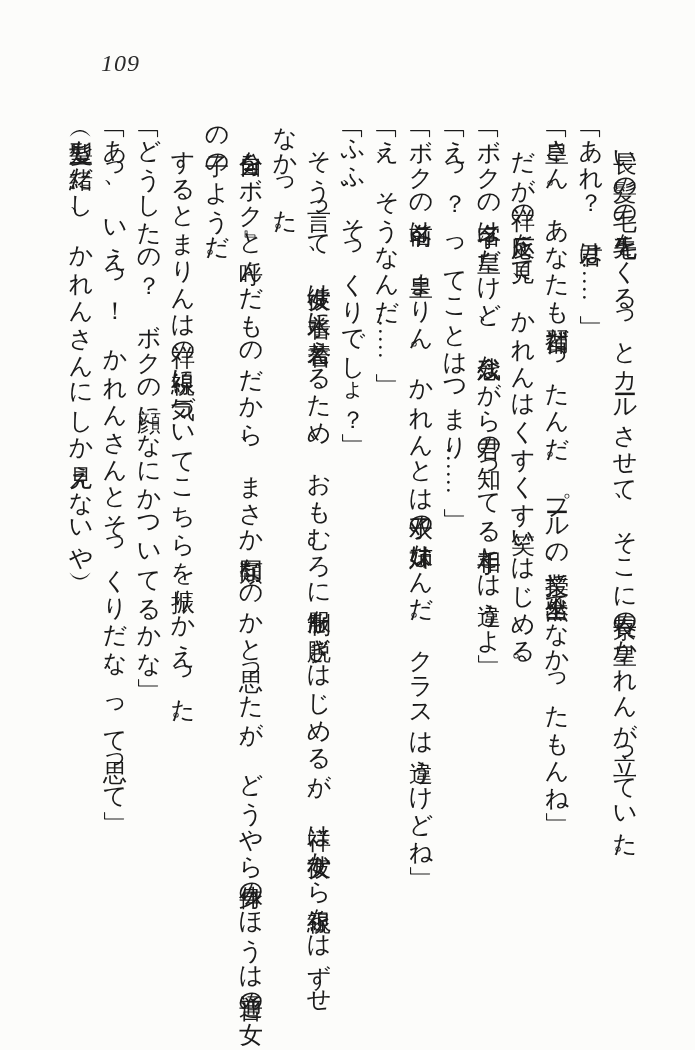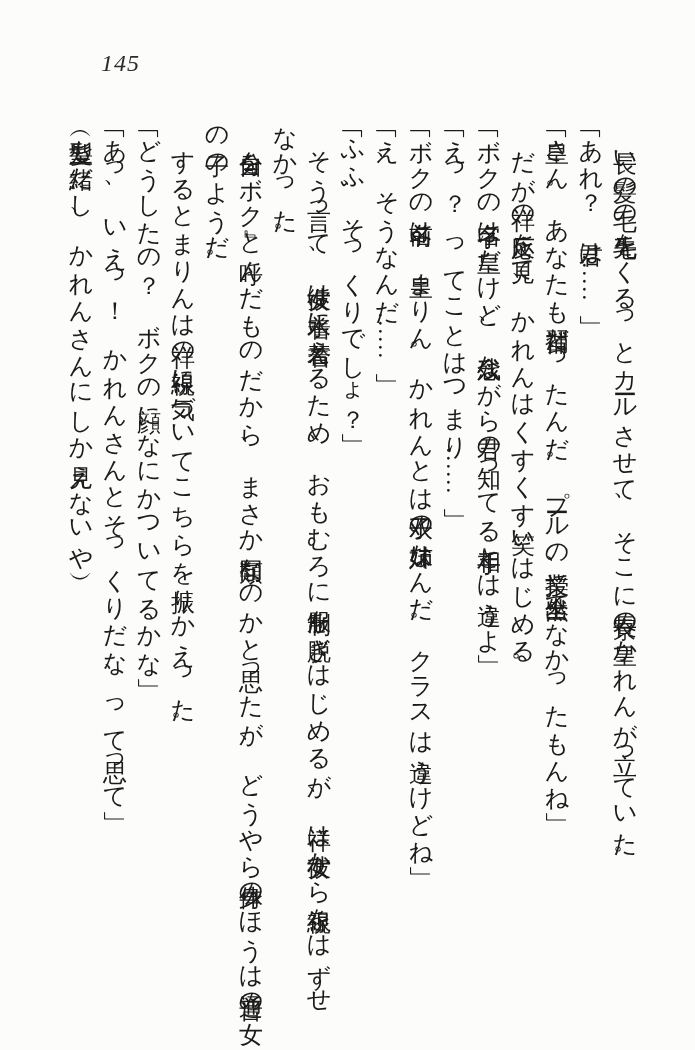--- a/index.html
+++ b/index.html
@@ -47,21 +47,21 @@
   
   .tategaki p.narr { text-indent: 1em; }
   
   .tategaki p.dlg  { text-indent: 0.55em; }
 </style>
 </head>
 <body>
 
 <div>
 
-  <div class="folio">145</div>
+  <div class="folio">109</div>
 
   <div class="tategaki">
     <p class="narr">長い髪の毛の毛先をくるっとカールさせて、そこに寮長の皇かれんが立っていた。</p>
     <p class="dlg">「あれ？　君は……」</p>
     <p class="dlg">「皇さん。あなたも補習だったんだ。プールの授業、全然出てなかったもんね」</p>
     <p class="narr">だが祥の反応を見て、かれんはくすくす笑いはじめる。</p>
     <p class="dlg">「ボクの名字は皇だけど、残念ながら君の知ってる相手とは違うよ」</p>
     <p class="dlg">「えっ？　ってことはつまり……」</p>
     <p class="dlg">「ボクの名前は、皇まりん。かれんとは双子の姉妹なんだ。クラスは違うけどね」</p>
     <p class="dlg">「え、そうなんだ……」</p>

